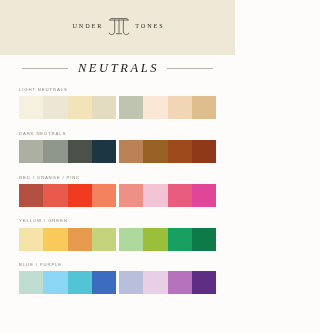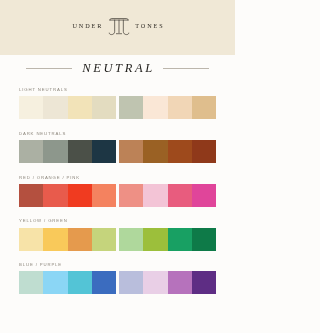--- a/index.html
+++ b/index.html
@@ -137,21 +137,21 @@
           <path d="M30 14 L30 43"></path>
           <path d="M24 45.5 L36 45.5"></path>
         </g>
       </svg>
       <span class="logo-word">TONES</span>
     </div>
   </div>
 
   <div class="section-title-row">
     <div class="rule left"></div>
-    <div class="section-title">NEUTRAL</div>
+    <div class="section-title">NEUTRALS</div>
     <div class="rule right"></div>
   </div>
 
   <div class="groups">
 
     <div class="group">
       <div class="group-label">LIGHT NEUTRALS</div>
       <div class="swatch-row">
         <div class="swatch-half">
           <div class="swatch" style="background: rgb(246, 240, 223);"></div>

